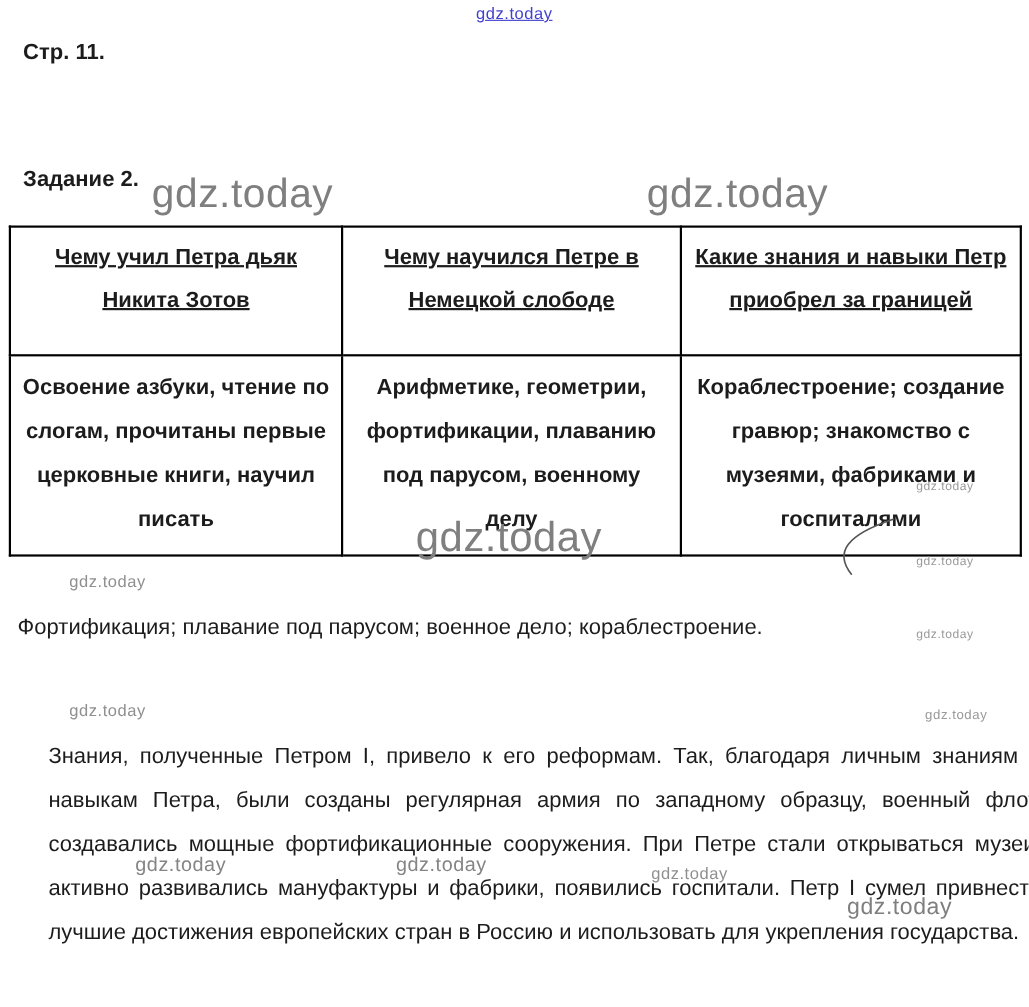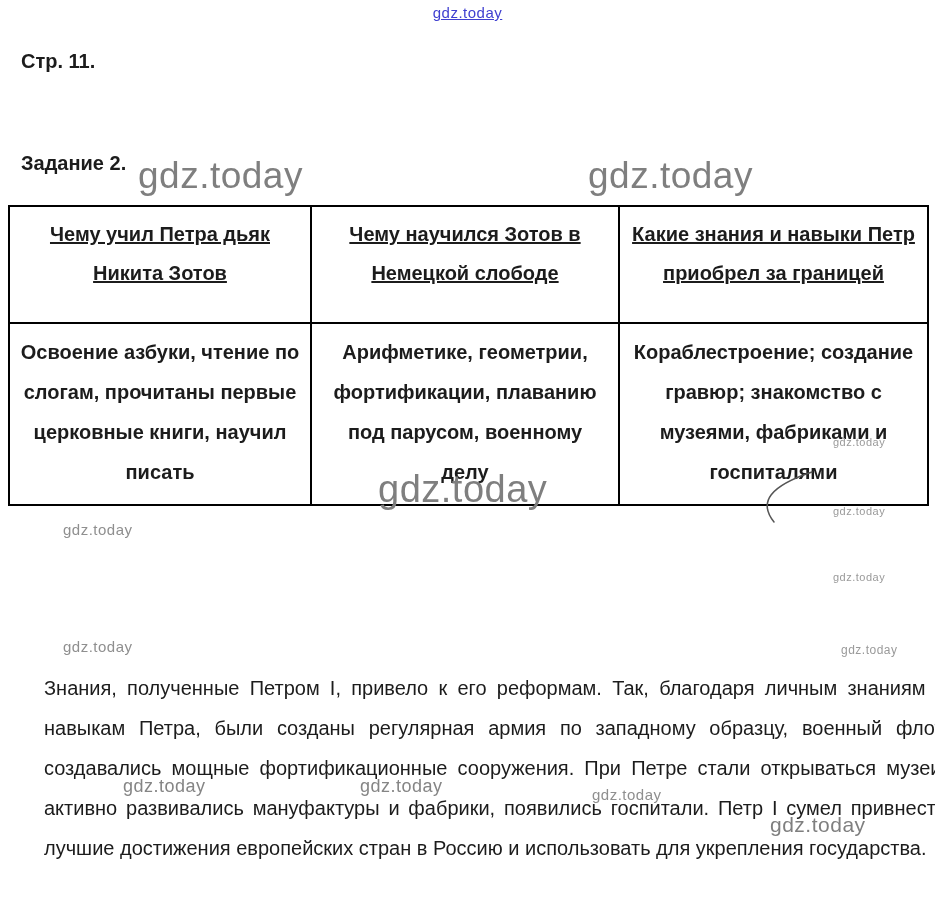--- a/index.html
+++ b/index.html
@@ -30,21 +30,21 @@
     letter-spacing: 0.5px;
   }
   .h-line {
     position: absolute;
     left: 21px;
     font-size: 20px;
     font-weight: 700;
     color: #1c1c1c;
     white-space: nowrap;
   }
-  .h-page   { top: 50px; }
+  .h-page   { top: 37px; }
   .h-sect   { top: 90px; }
   .h-task   { top: 152px; }
 
   
   .wm {
     position: absolute;
     color: #8a8a8a;
     white-space: nowrap;
     pointer-events: none;
     letter-spacing: 0.5px;
@@ -139,21 +139,21 @@
 
   <table class="answers">
     <colgroup>
       <col class="col-1">
         <col class="col-2">
         <col class="col-3">
     </colgroup>
     <thead>
       <tr>
         <th>Чему учил Петра дьяк Никита Зотов</th>
-        <th>Чему научился Зотов в Немецкой слободе</th>
+        <th>Чему научился Петре в Немецкой слободе</th>
         <th>Какие знания и навыки Петр приобрел за границей</th>
       </tr>
     </thead>
     <tbody>
       <tr>
         <td>Освоение азбуки, чтение по слогам, прочитаны первые церковные книги, научил писать</td>
         <td>Арифметике, геометрии, фортификации, плаванию под парусом, военному делу</td>
         <td>Кораблестроение; создание гравюр; знакомство с музеями, фабриками и госпиталями</td>
       </tr>
     </tbody>
@@ -162,20 +162,21 @@
   <span class="wm wm-tiny wm-t1">gdz.today</span>
 
   <svg class="pen-mark" width="120" height="60" viewBox="0 0 120 60">
     <path d="M 112,4 C 70,18 58,34 74,54" fill="none" stroke="#555555" stroke-width="1.5" stroke-linecap="round"></path>
   </svg>
 
   <span class="wm wm-mid">gdz.today</span>
   <span class="wm wm-tiny wm-t2">gdz.today</span>
   <span class="wm wm-sm wm-s1">gdz.today</span>
 
+  <div class="answer-line">Фортификация; плавание под парусом; военное дело; кораблестроение.</div>
 
   <span class="wm wm-tiny wm-t3">gdz.today</span>
   <span class="wm wm-sm wm-s2">gdz.today</span>
   <span class="wm wm-tiny wm-t4">gdz.today</span>
 
   <div class="paragraph">Знания, полученные Петром I, привело к его реформам. Так, благодаря личным знаниям и навыкам Петра, были созданы регулярная армия по западному образцу, военный флот, создавались мощные фортификационные сооружения. При Петре стали открываться музеи, активно развивались мануфактуры и фабрики, появились госпитали. Петр I сумел привнести лучшие достижения европейских стран в Россию и использовать для укрепления государства.</div>
 
   <span class="wm wm-p1">gdz.today</span>
   <span class="wm wm-p2">gdz.today</span>
   <span class="wm wm-p3">gdz.today</span>

